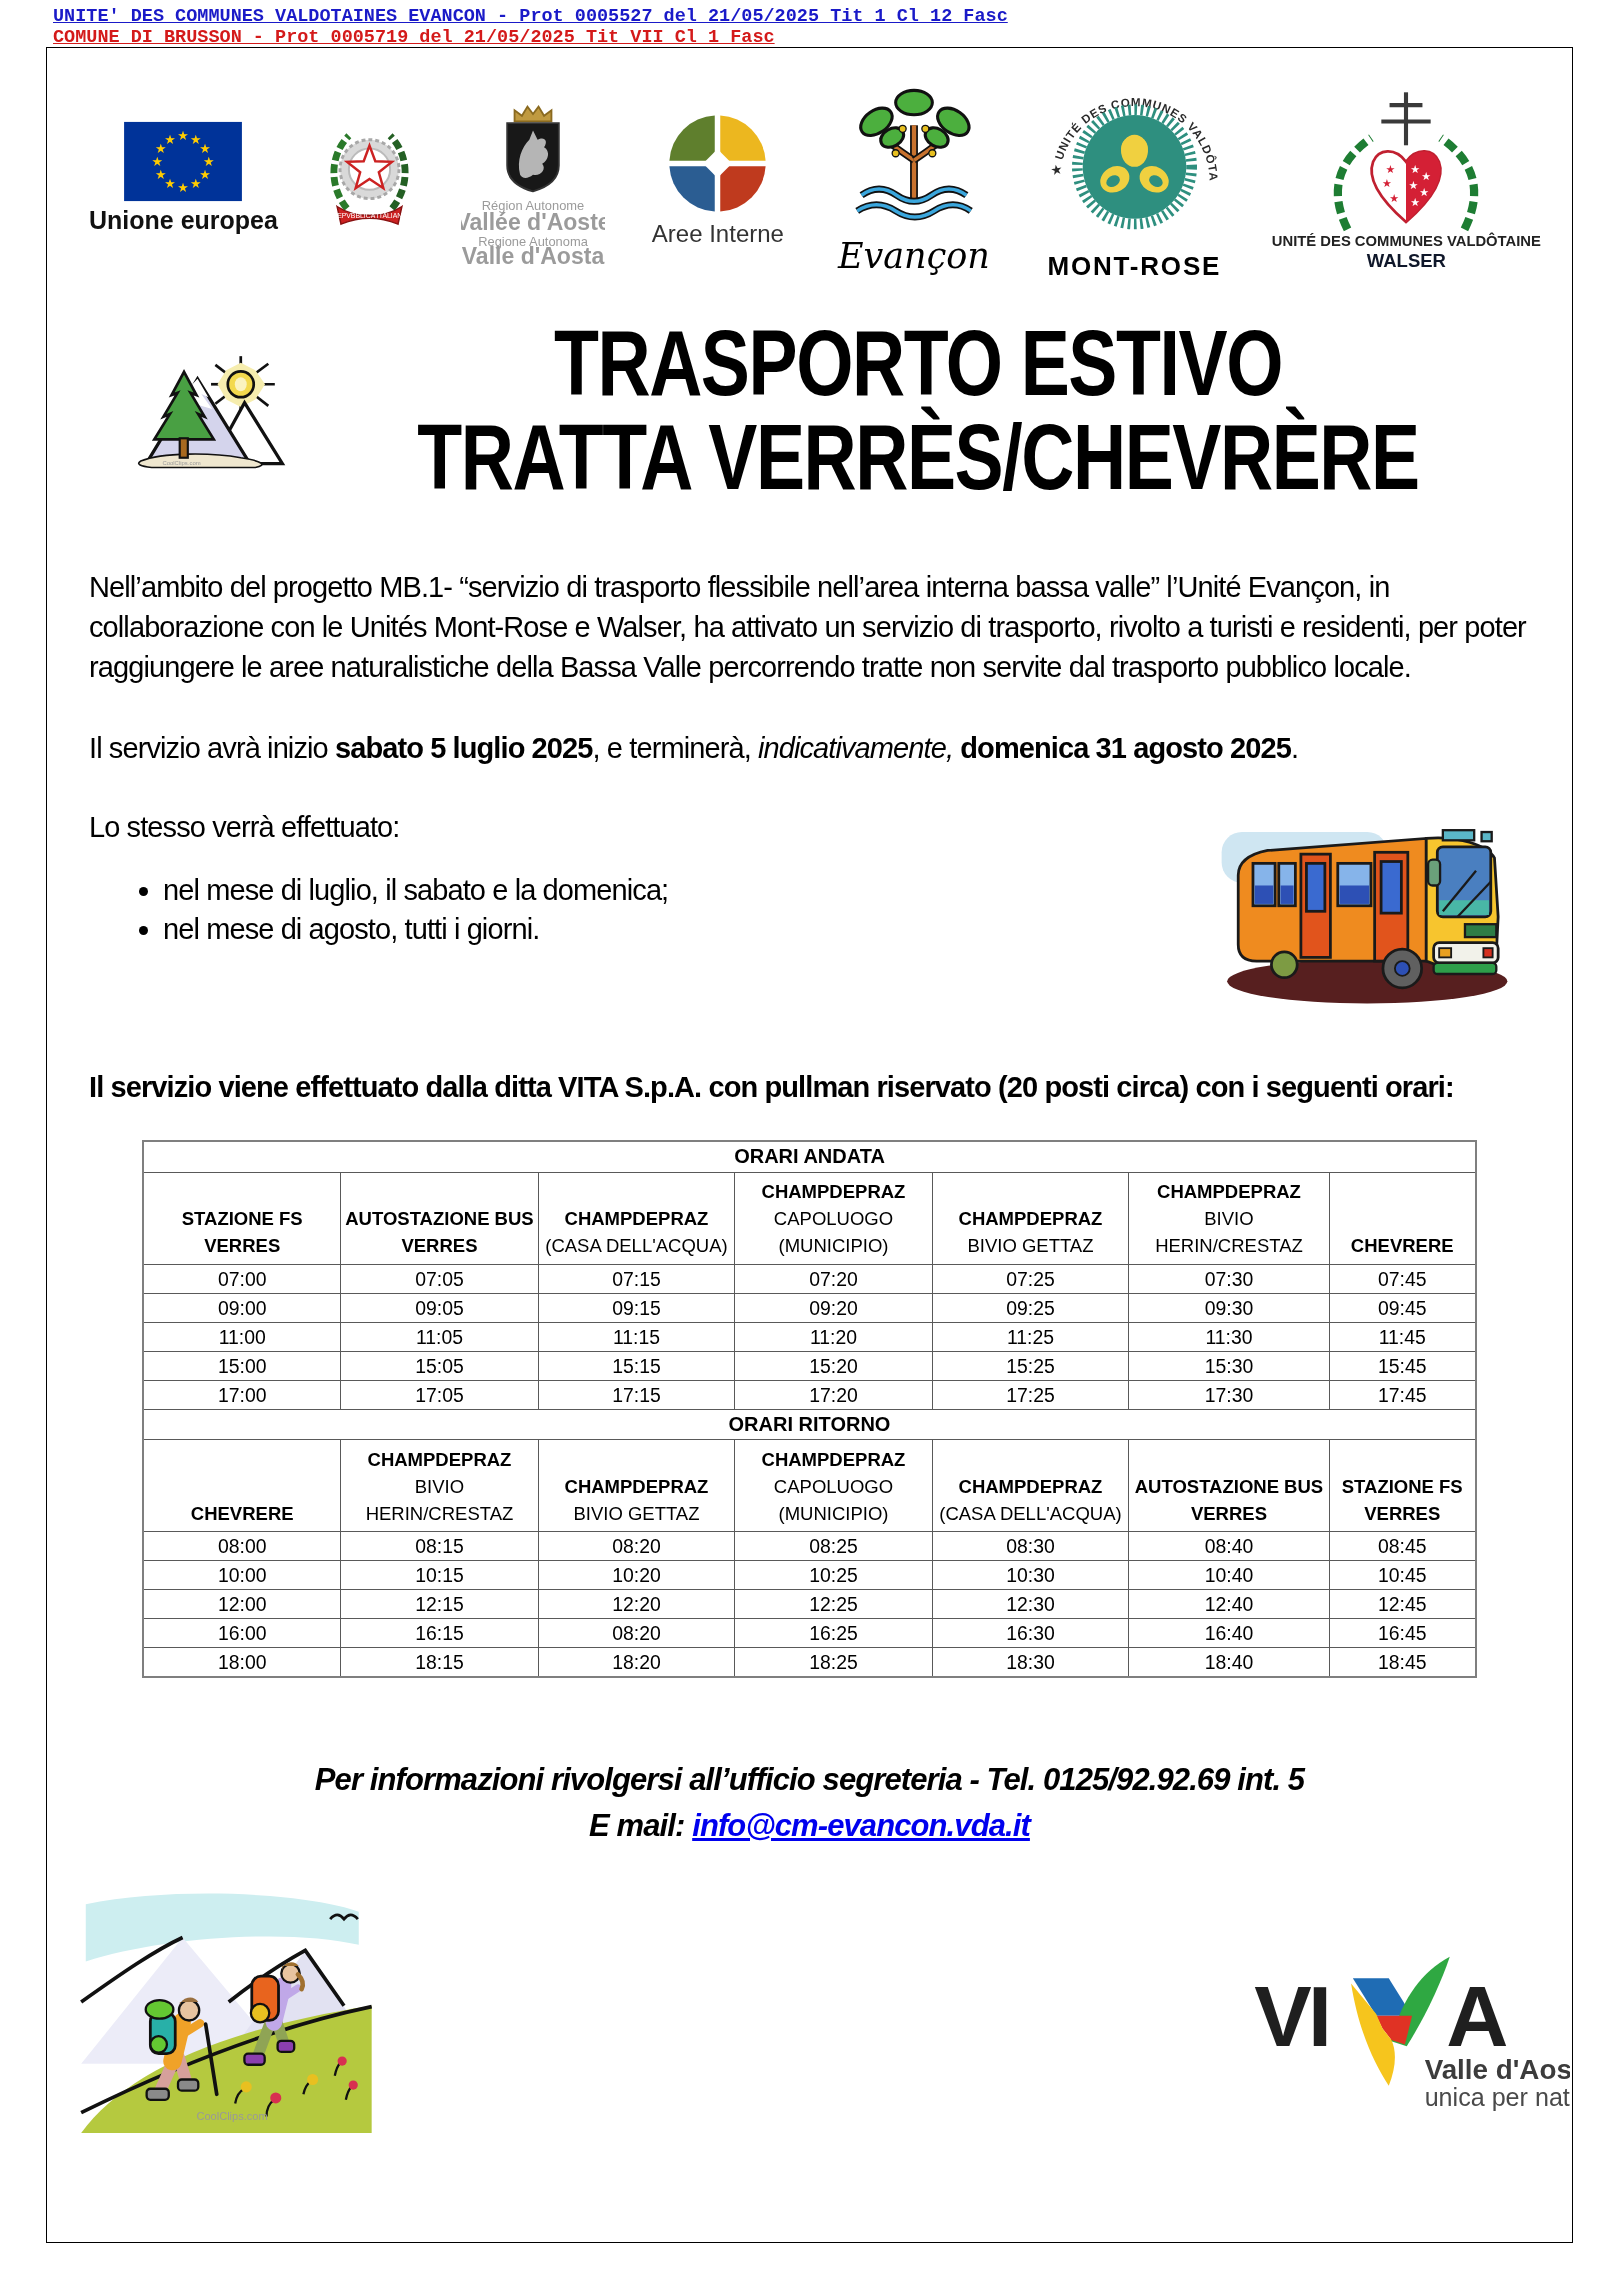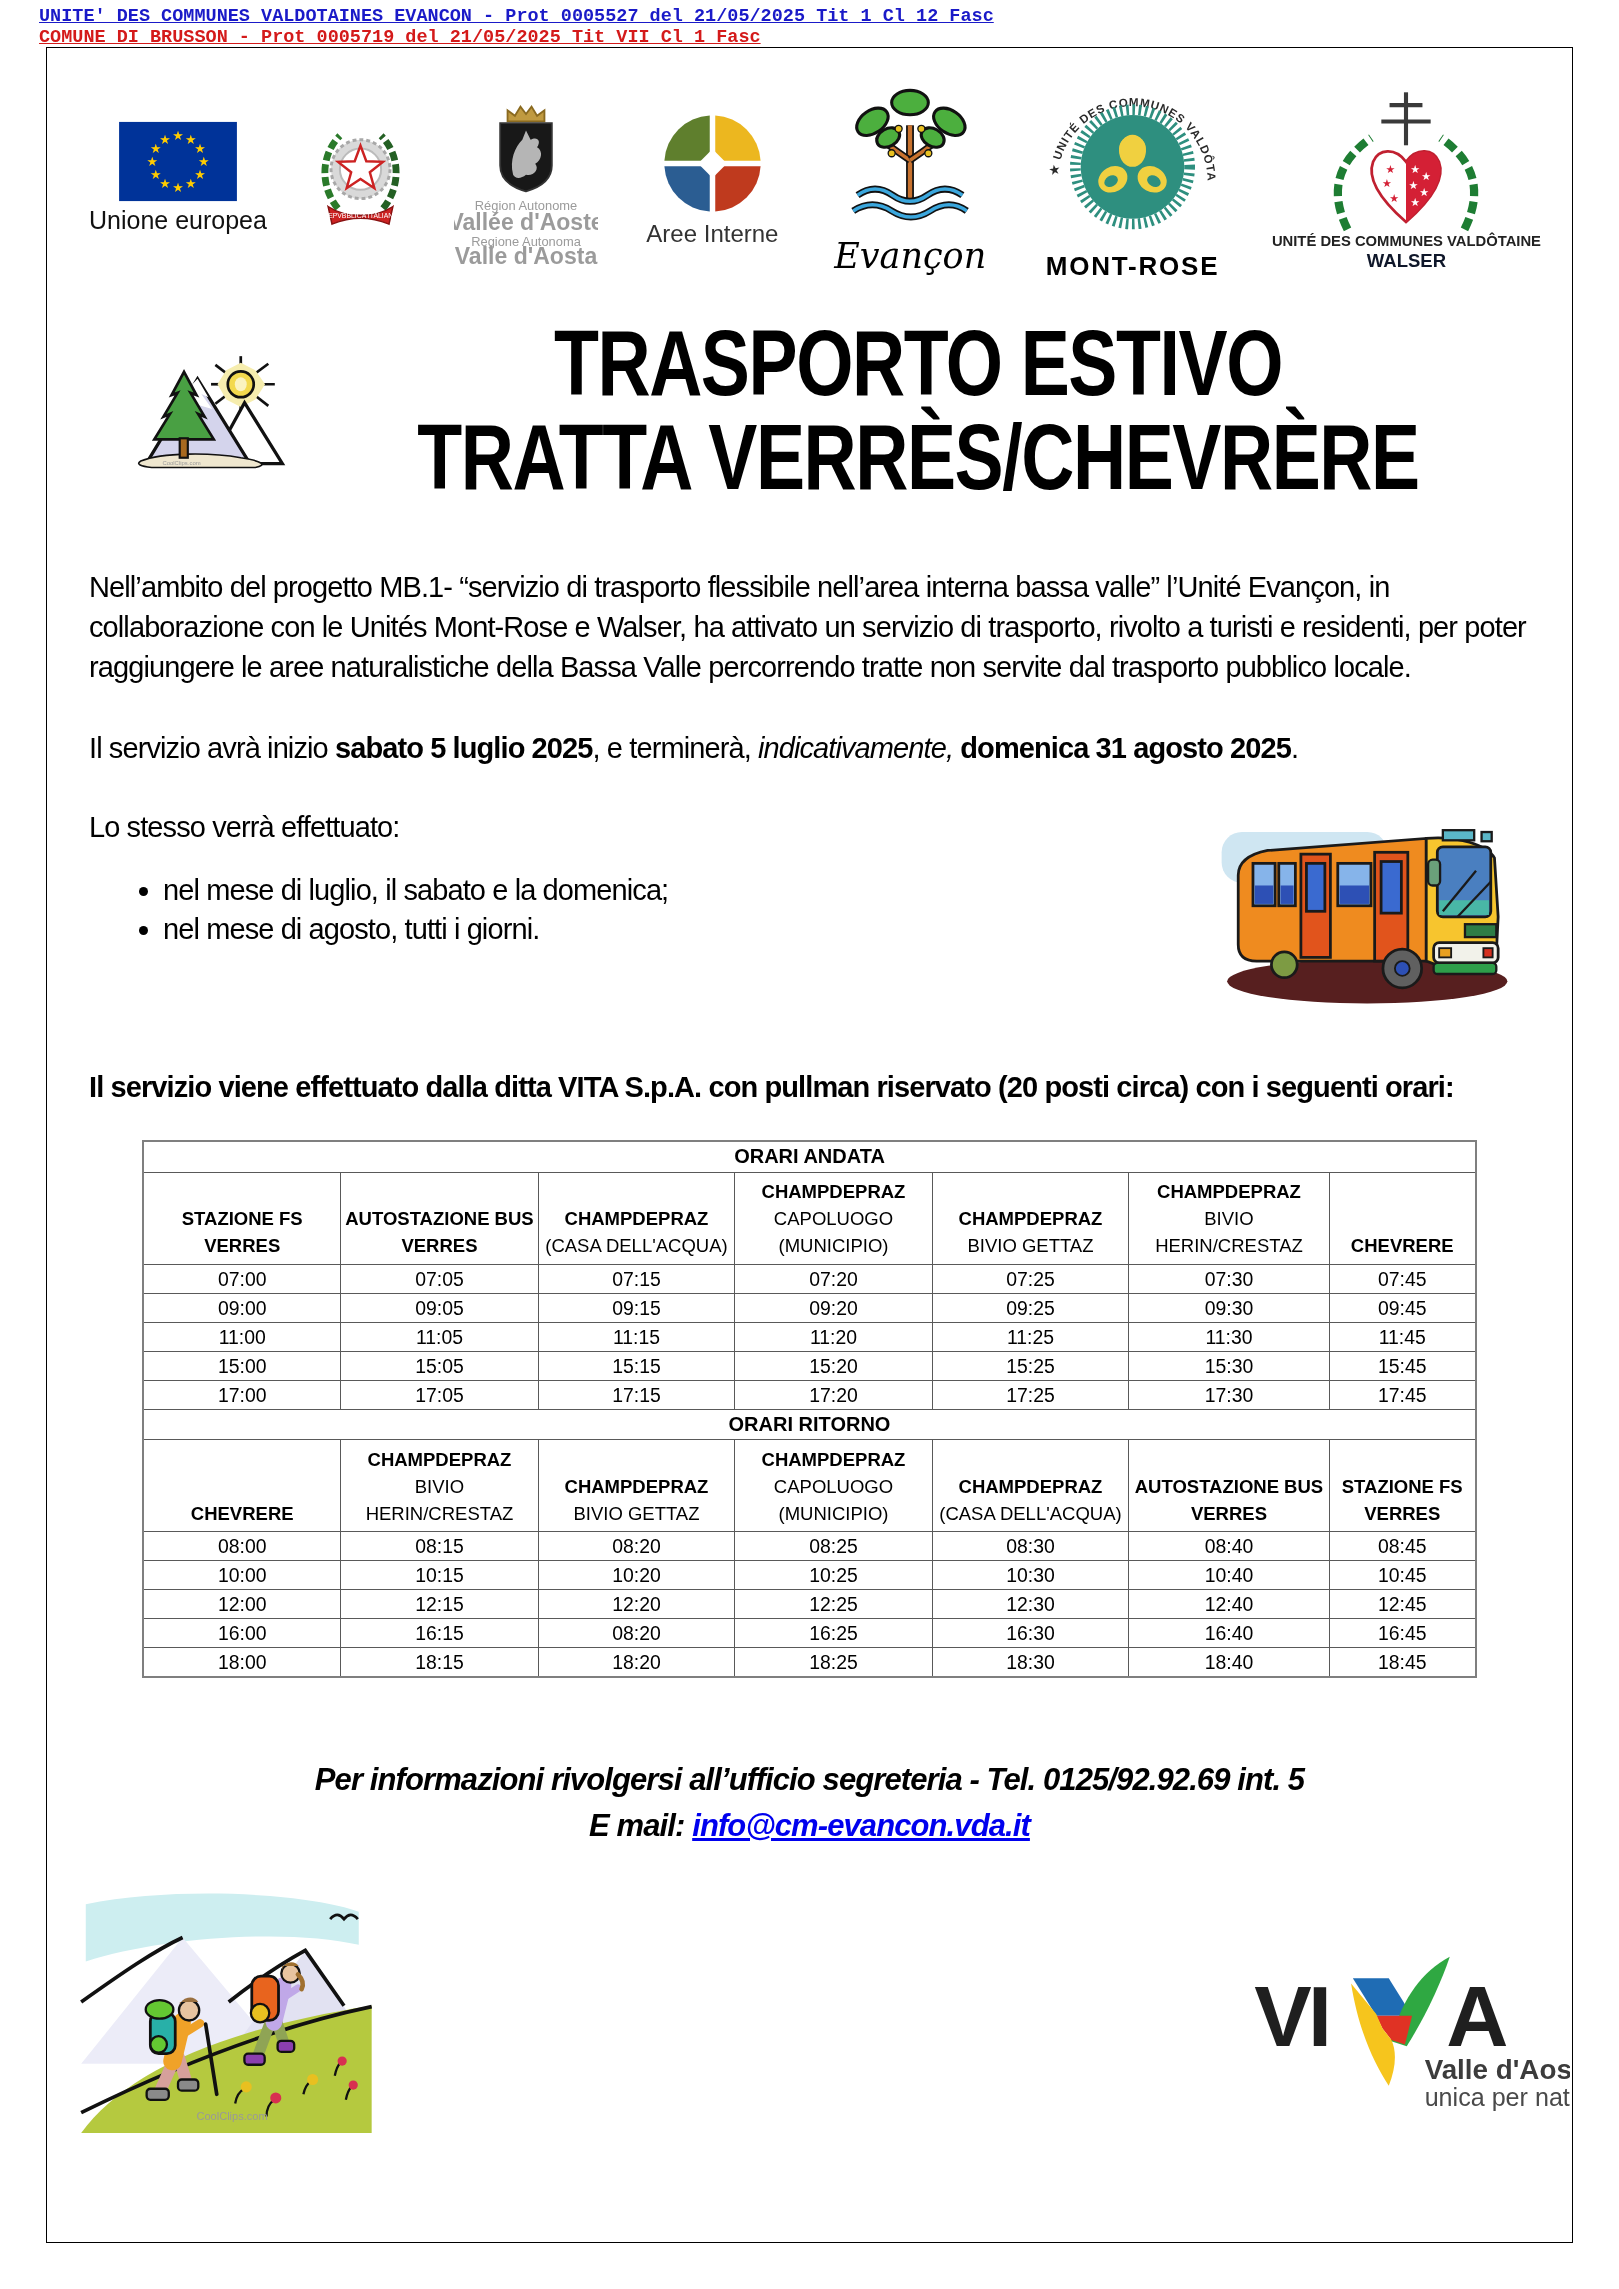--- a/index.html
+++ b/index.html
@@ -1,31 +1,31 @@
 <!DOCTYPE html>
 <html style="font-size:14.8px"><head>
 <meta charset="utf-8">
 <style>
   html,body{margin:0;padding:0;background:#fff;}
   .page{position:relative;width:1620px;height:2290px;background:#fff;overflow:hidden;
         font-family:"Liberation Sans",sans-serif;color:#000;}
   
-  .proto{position:absolute;left:39px;top:5.5px;font-family:"Liberation Mono",monospace;
+  .proto{position:absolute;left:53px;top:5.5px;font-family:"Liberation Mono",monospace;
          font-weight:bold;font-size:18.5px;line-height:21px;white-space:nowrap;}
   .proto div{text-decoration:underline;}
   .proto-1{color:#1a1ac8;}
   .proto-2{color:#d41a1a;}
   
   .frame{position:absolute;left:46px;top:47px;width:1527px;height:2196px;
          border:1.8px solid #000;box-sizing:border-box;}
   
   .logos-row{display:flex;justify-content:space-between;align-items:center;
              padding:24px 31px 0 42px;height:212px;}
   .logo{display:flex;flex-direction:column;align-items:center;}
-  .cap{font-size:25px;color:#111;margin-top:3.7px;}
+  .cap{font-size:25px;color:#111;margin-top:3.7px;font-weight:bold;}
   .cap-aree{font-size:24px;color:#333;margin-top:1.8px;}
   .cap-ev{font-family:"DejaVu Serif","Liberation Serif",serif;font-style:italic;
           font-size:35px;margin-top:0;}
   .cap-mr{font-weight:bold;font-size:26px;letter-spacing:1.8px;margin-top:1.8px;}
   .cap-w1{font-weight:bold;font-size:14.8px;color:#222;line-height:17.5px;}
   .cap-w2{font-weight:bold;font-size:18.5px;color:#0f172a;line-height:20px;}
   
   .title-row{display:flex;align-items:center;margin:28px 28px 0 83px;}
   .main-title{flex:1;text-align:center;font-weight:bold;font-size:92px;line-height:1.02;
               color:#000;}

